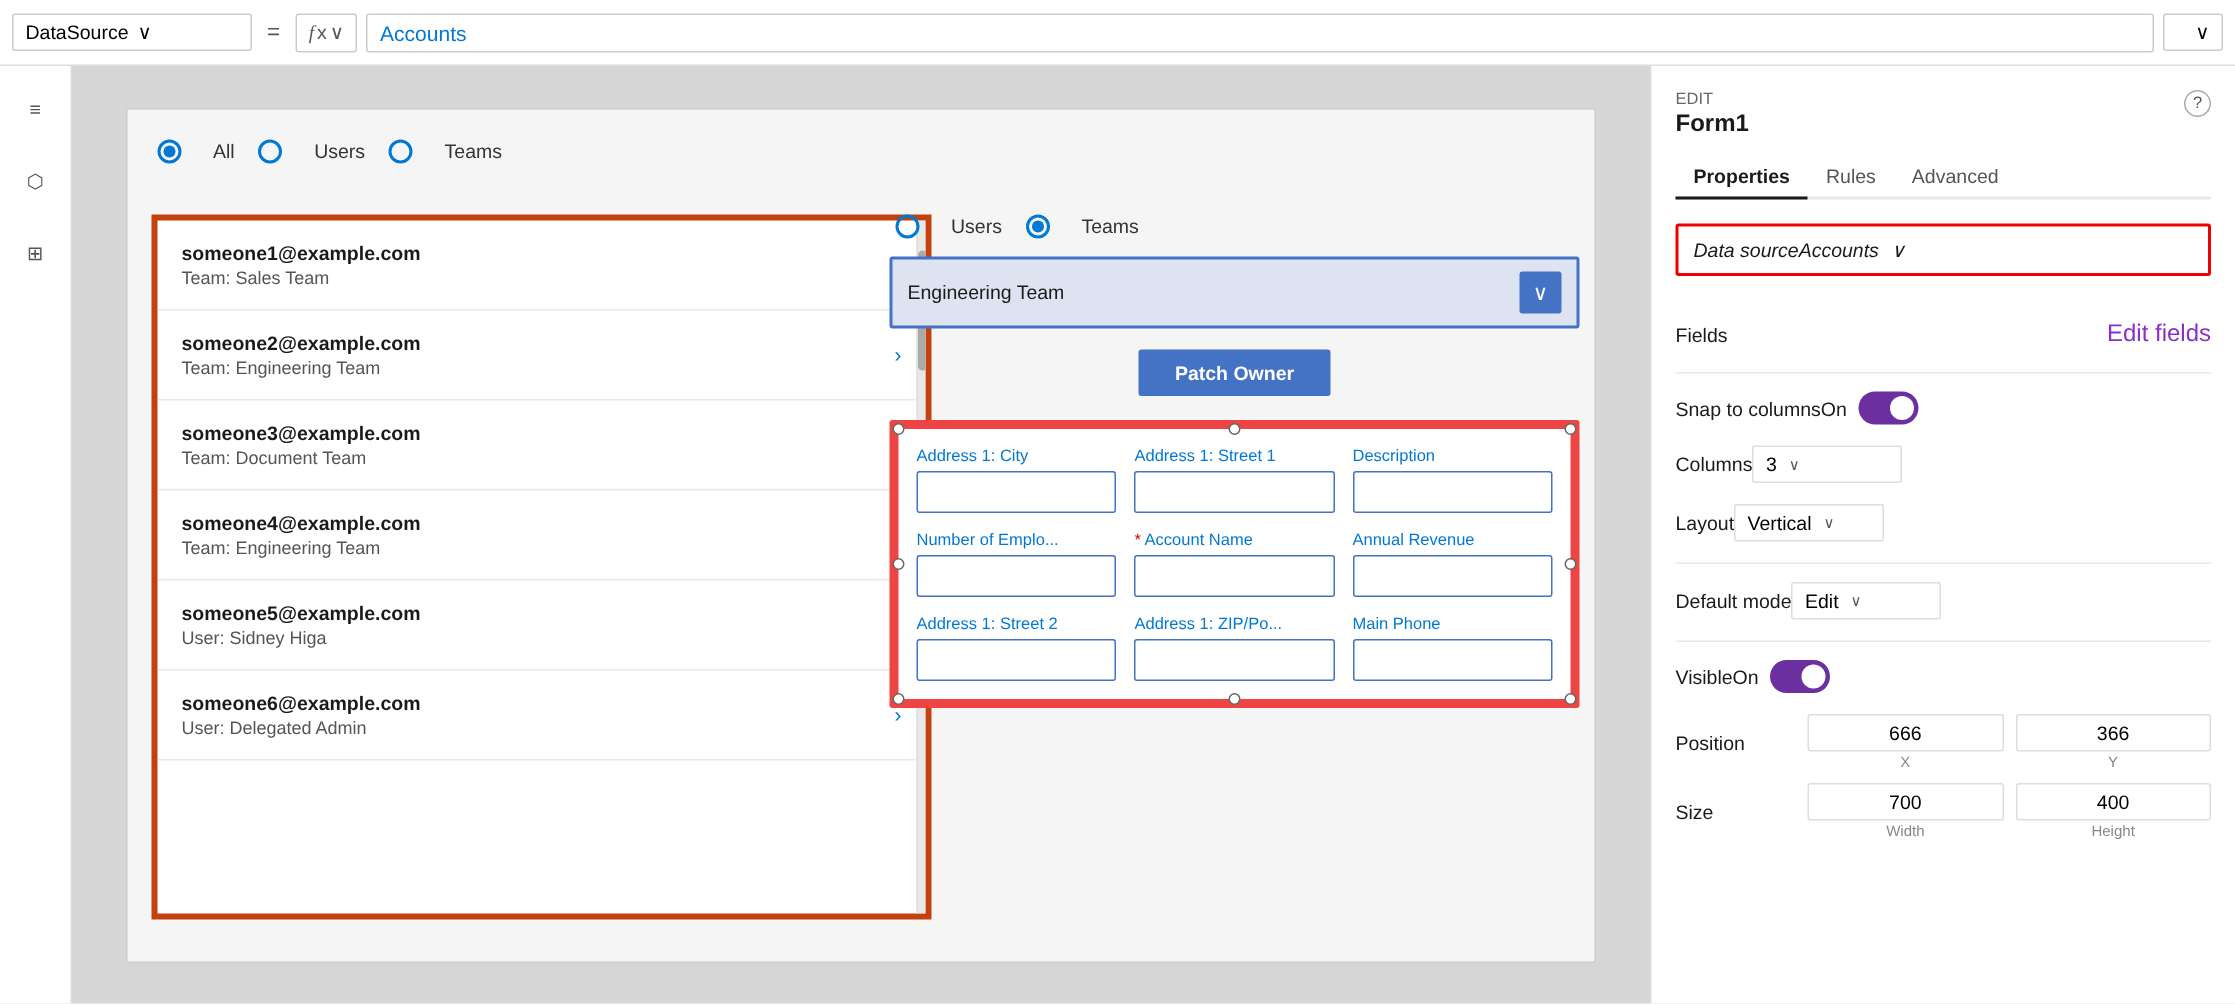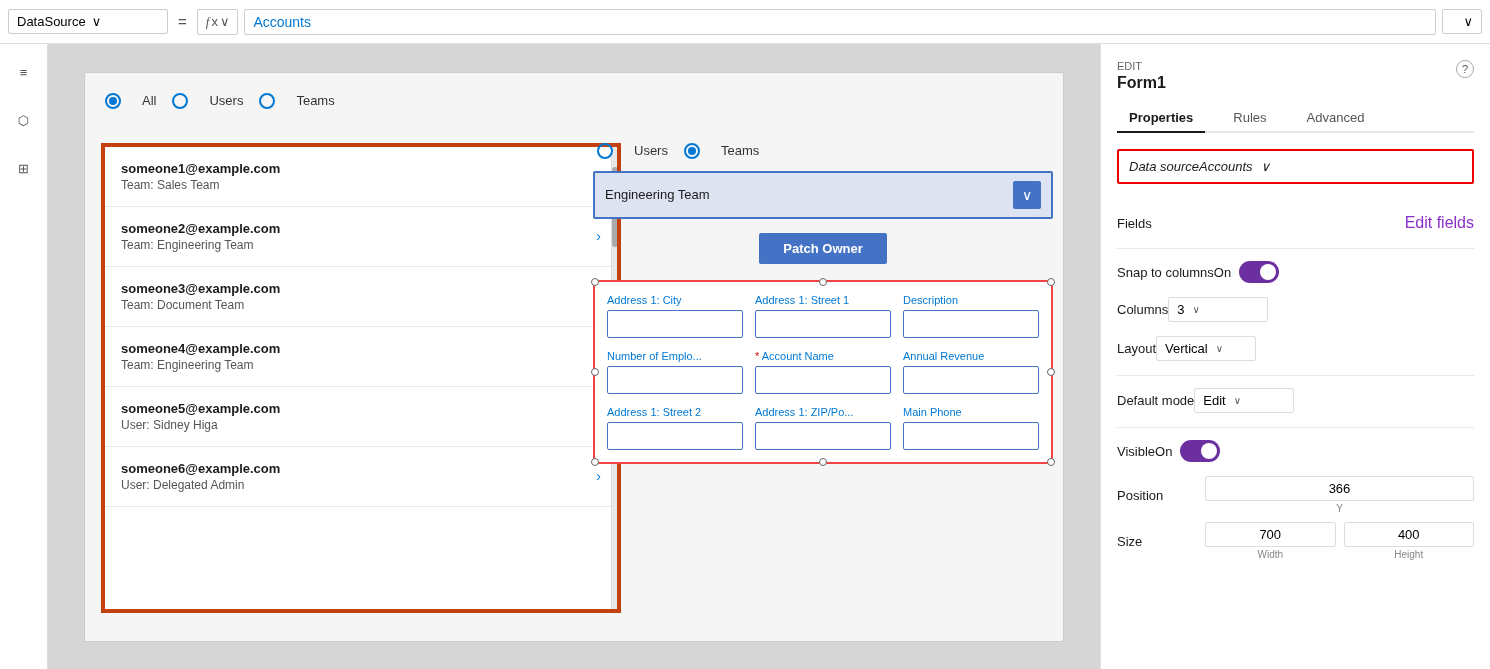--- a/index.html
+++ b/index.html
@@ -115,21 +115,21 @@
 
     
     .patch-owner-btn {
       display: block; margin: 0 auto 16px; padding: 8px 24px;
       background: #4472c4; color: #fff; border: none; border-radius: 2px;
       font-size: 13px; font-weight: 600; cursor: pointer;
     }
 
     
     .form-grid-wrapper {
-      border: 2px solid #ef4444; border-radius: 2px; padding: 12px; background: #fff;
+      border: 6px solid #ef4444; border-radius: 2px; padding: 12px; background: #fff;
       position: relative;
     }
     .form-grid { display: grid; grid-template-columns: 1fr 1fr 1fr; gap: 12px; }
     .form-field { display: flex; flex-direction: column; gap: 4px; }
     .form-field-label { font-size: 11px; color: #0078d4; }
     .form-field-label.required::before { content: '* '; color: #c00; }
     .form-field-input {
       border: 1px solid #4472c4; border-radius: 2px; height: 28px; background: #fff;
     }
 
@@ -139,21 +139,21 @@
       border: 1px solid #666; position: absolute;
     }
 
     
     .properties-panel {
       width: 390px; background: #fff; border-left: 1px solid #ddd;
       padding: 16px; overflow-y: auto;
     }
     .panel-section-label { font-size: 11px; color: #666; margin-bottom: 2px; }
     .panel-title { font-size: 16px; font-weight: 600; color: #1a1a1a; margin-bottom: 12px; }
-    .panel-tabs { display: flex; gap: 16px; border-bottom: 2px solid #e8e8e8; margin-bottom: 16px; }
+    .panel-tabs { display: flex; gap: 0; border-bottom: 2px solid #e8e8e8; margin-bottom: 16px; }
     .panel-tab {
       padding: 6px 12px; font-size: 13px; color: #555; cursor: pointer;
       border-bottom: 2px solid transparent; margin-bottom: -2px;
     }
     .panel-tab.active { color: #1a1a1a; font-weight: 700; border-bottom: 2px solid #1a1a1a; }
     .help-icon {
       width: 18px; height: 18px; border-radius: 50%; border: 1px solid #aaa;
       display: flex; align-items: center; justify-content: center;
       font-size: 11px; color: #555; cursor: pointer; float: right;
     }
@@ -457,20 +457,24 @@
       <div class="prop-value-group">
         <span class="prop-value">On</span>
         <div class="toggle-switch"></div>
       </div>
     </div>
 
     <div class="pos-size-row">
       <span class="pos-size-label">Position</span>
       <div class="pos-size-inputs">
         <div class="pos-size-input-wrap">
+          <input class="pos-size-input" value="666" readonly="" style="">
+          <span class="pos-size-sublabel">X</span>
+        </div>
+        <div class="pos-size-input-wrap">
           <input class="pos-size-input" value="366" readonly="" style="">
           <span class="pos-size-sublabel">Y</span>
         </div>
       </div>
     </div>
 
     <div class="pos-size-row">
       <span class="pos-size-label">Size</span>
       <div class="pos-size-inputs">
         <div class="pos-size-input-wrap">

